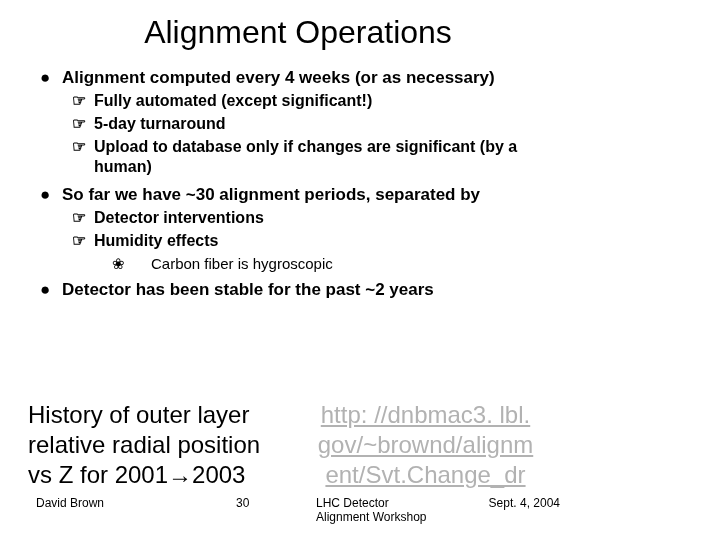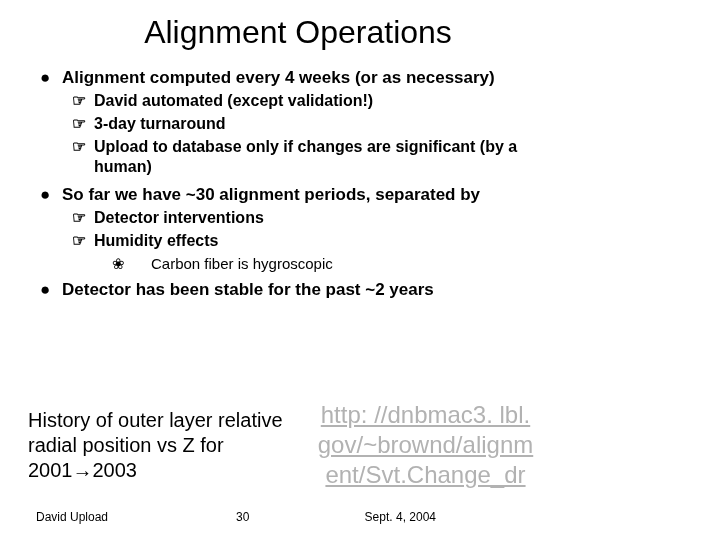--- a/index.html
+++ b/index.html
@@ -69,21 +69,21 @@
   .lvl3 .txt { flex: 1; margin-left: 19px; }
   .history-row {
     position: absolute;
     left: 28px;
     right: 28px;
     top: 400px;
     display: flex;
     align-items: center;
   }
   .history-left {
-    font-size: 20px;
+    font-size: 24px;
     font-weight: 400;
     line-height: 1.25;
     width: 255px;
     flex: 0 0 255px;
   }
   .history-link {
     flex: 1;
     text-align: center;
     font-size: 24px;
     color: #b2b2b2;
@@ -114,25 +114,25 @@
   <div class="title">Alignment Operations</div>
 
   <div class="body">
 
     <div class="lvl1">
       <span class="bullet">●</span>
       <span class="txt">Alignment computed every 4 weeks (or as necessary)</span>
     </div>
     <div class="lvl2">
       <span class="bullet">☞</span>
-      <span class="txt">David automated (except validation!)</span>
+      <span class="txt">Fully automated (except significant!)</span>
     </div>
     <div class="lvl2">
       <span class="bullet">☞</span>
-      <span class="txt">3-day turnaround</span>
+      <span class="txt">5-day turnaround</span>
     </div>
     <div class="lvl2">
       <span class="bullet">☞</span>
       <span class="txt">Upload to database only if changes are significant (by a human)</span>
     </div>
 
     <div class="lvl1">
       <span class="bullet">●</span>
       <span class="txt">So far we have ~30 alignment periods, separated by</span>
     </div>
@@ -155,18 +155,19 @@
     </div>
 
   </div>
 
   <div class="history-row">
     <div class="history-left">History of outer layer relative radial position vs Z  for 2001→2003</div>
     <a class="history-link">http: //dnbmac3. lbl. gov/~brownd/alignm ent/Svt.Change_dr</a>
   </div>
 
   <div class="footer">
-    <div class="author">David Upload</div>
+    <div class="author">David Brown</div>
     <div class="page">30</div>
+    <div class="venue">LHC Detector Alignment Workshop</div>
     <div class="date">Sept. 4, 2004</div>
   </div>
 
 </div>
 
 </body></html>

